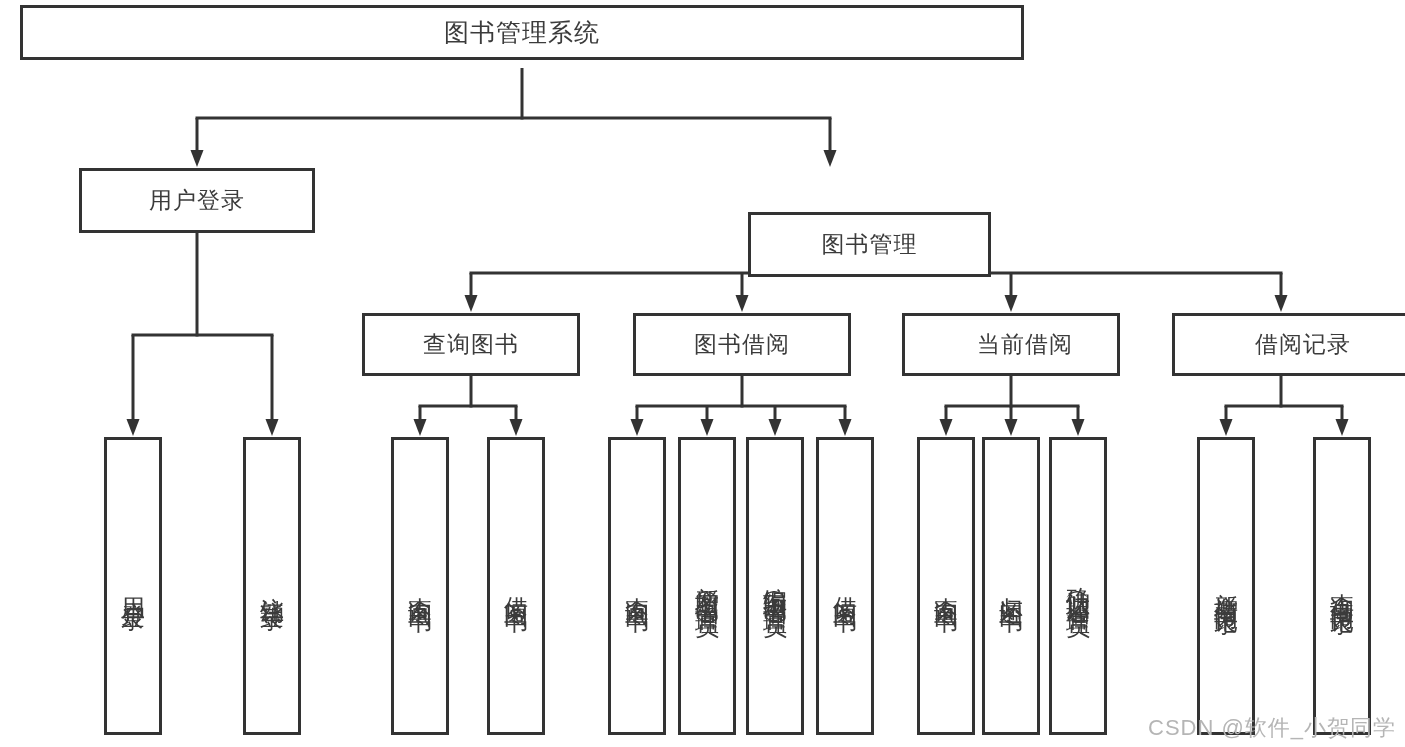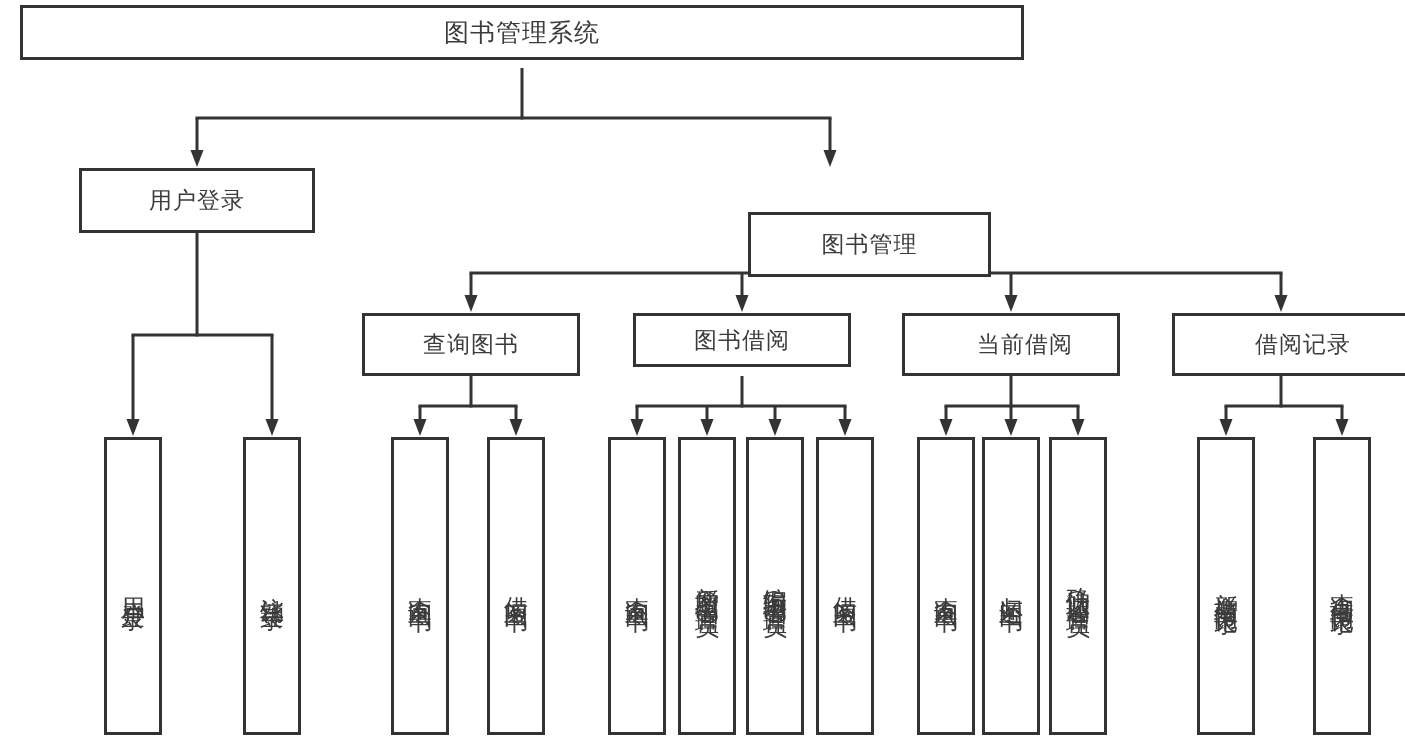--- a/index.html
+++ b/index.html
@@ -140,21 +140,21 @@
   <div class="hbox" style="left:79px; top:168px; width:236px; height:65px;">
     <span>用户登录</span>
   </div>
   <div class="hbox" style="left:748px; top:168px; width:243px; height:65px;margin-top:44px;">
     <span>图书管理</span>
   </div>
 
   <div class="hbox" style="left:362px; top:313px; width:218px; height:63px;">
     <span>查询图书</span>
   </div>
-  <div class="hbox" style="left:633px; top:313px; width:218px; height:54px;">
+  <div class="hbox" style="left:633px; top:313px; width:218px; height:63px;">
     <span>图书借阅</span>
   </div>
   <div class="hbox" style="left:902px; top:313px; width:218px; height:63px;padding-left:28px;">
     <span>当前借阅</span>
   </div>
   <div class="hbox" style="left:1172px; top:313px; width:262px; height:63px;">
     <span>借阅记录</span>
   </div>
 
   <div class="vbox" style="left:104px;">
@@ -194,14 +194,15 @@
     <span>确认归还（管理员）</span>
   </div>
 
   <div class="vbox" style="left:1197px;">
     <span>新增借阅记录</span>
   </div>
   <div class="vbox" style="left:1313px;">
     <span>查询借阅记录</span>
   </div>
 
+  <div class="watermark">CSDN @软件_小贺同学</div>
 
 </div>
 
 </body></html>

